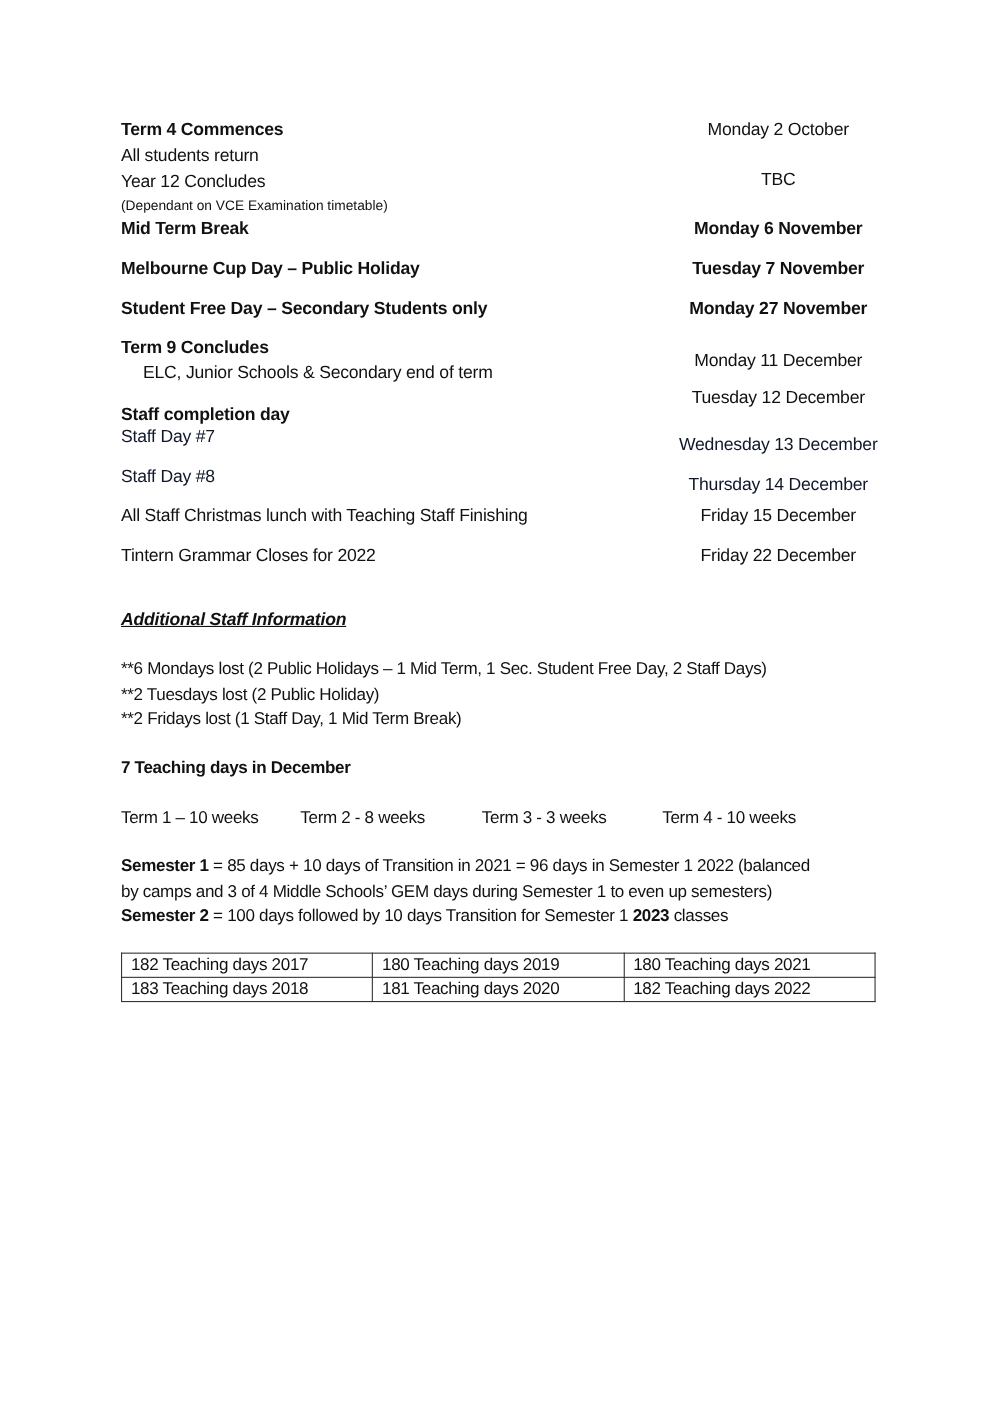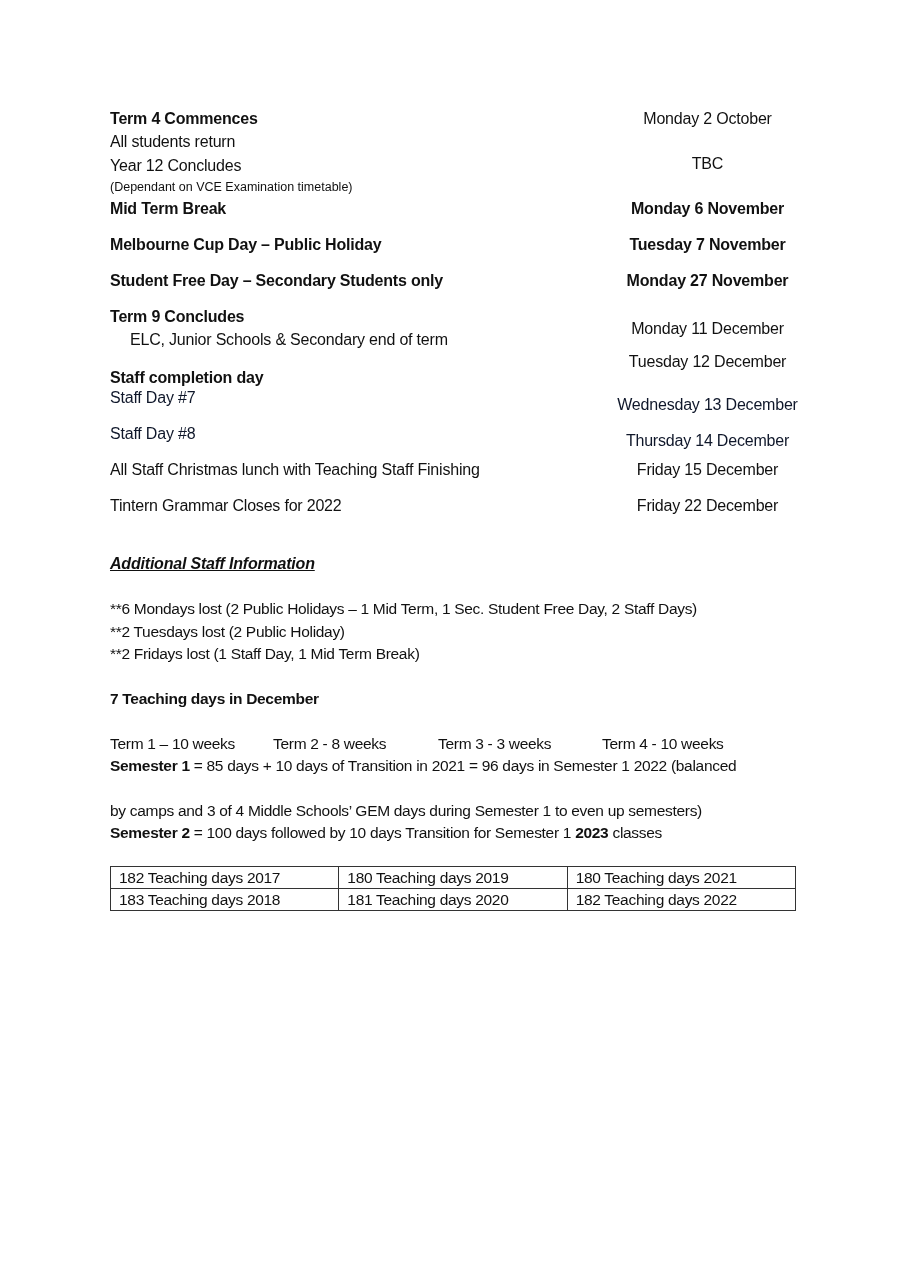--- a/index.html
+++ b/index.html
@@ -92,21 +92,21 @@
   <div class="abs left fs15" style="top:623px;">**2 Tuesdays lost (2 Public Holiday)</div>
   <div class="abs left fs15" style="top:645px;">**2 Fridays lost (1 Staff Day, 1 Mid Term Break)</div>
 
   <div class="abs left b fs15" style="top:690px;">7 Teaching days in December</div>
 
   <div class="abs fs15" style="top:735px; left:110px;">Term 1 – 10 weeks</div>
   <div class="abs fs15" style="top:735px; left:273px;">Term 2 - 8 weeks</div>
   <div class="abs fs15" style="top:735px; left:438px;">Term 3 - 3 weeks</div>
   <div class="abs fs15" style="top:735px; left:602px;">Term 4 - 10 weeks</div>
 
-  <div class="abs left fs15" style="top:757px;">
+  <div class="abs left fs15" style="top:779px;">
     <span class="b">Semester 1</span><span> = 85 days + 10 days of Transition in 2021 = 96 days in Semester 1 2022 (balanced</span>
   </div>
   <div class="abs left fs15" style="top:802px;">by camps and 3 of 4 Middle Schools’ GEM days during Semester 1 to even up semesters)</div>
   <div class="abs left fs15" style="top:824px;">
     <span class="b">Semester 2</span><span> = 100 days followed by 10 days Transition for Semester 1 </span><span class="b">2023</span><span> classes</span>
   </div>
 
   <table class="years">
     <tbody>
       <tr>

